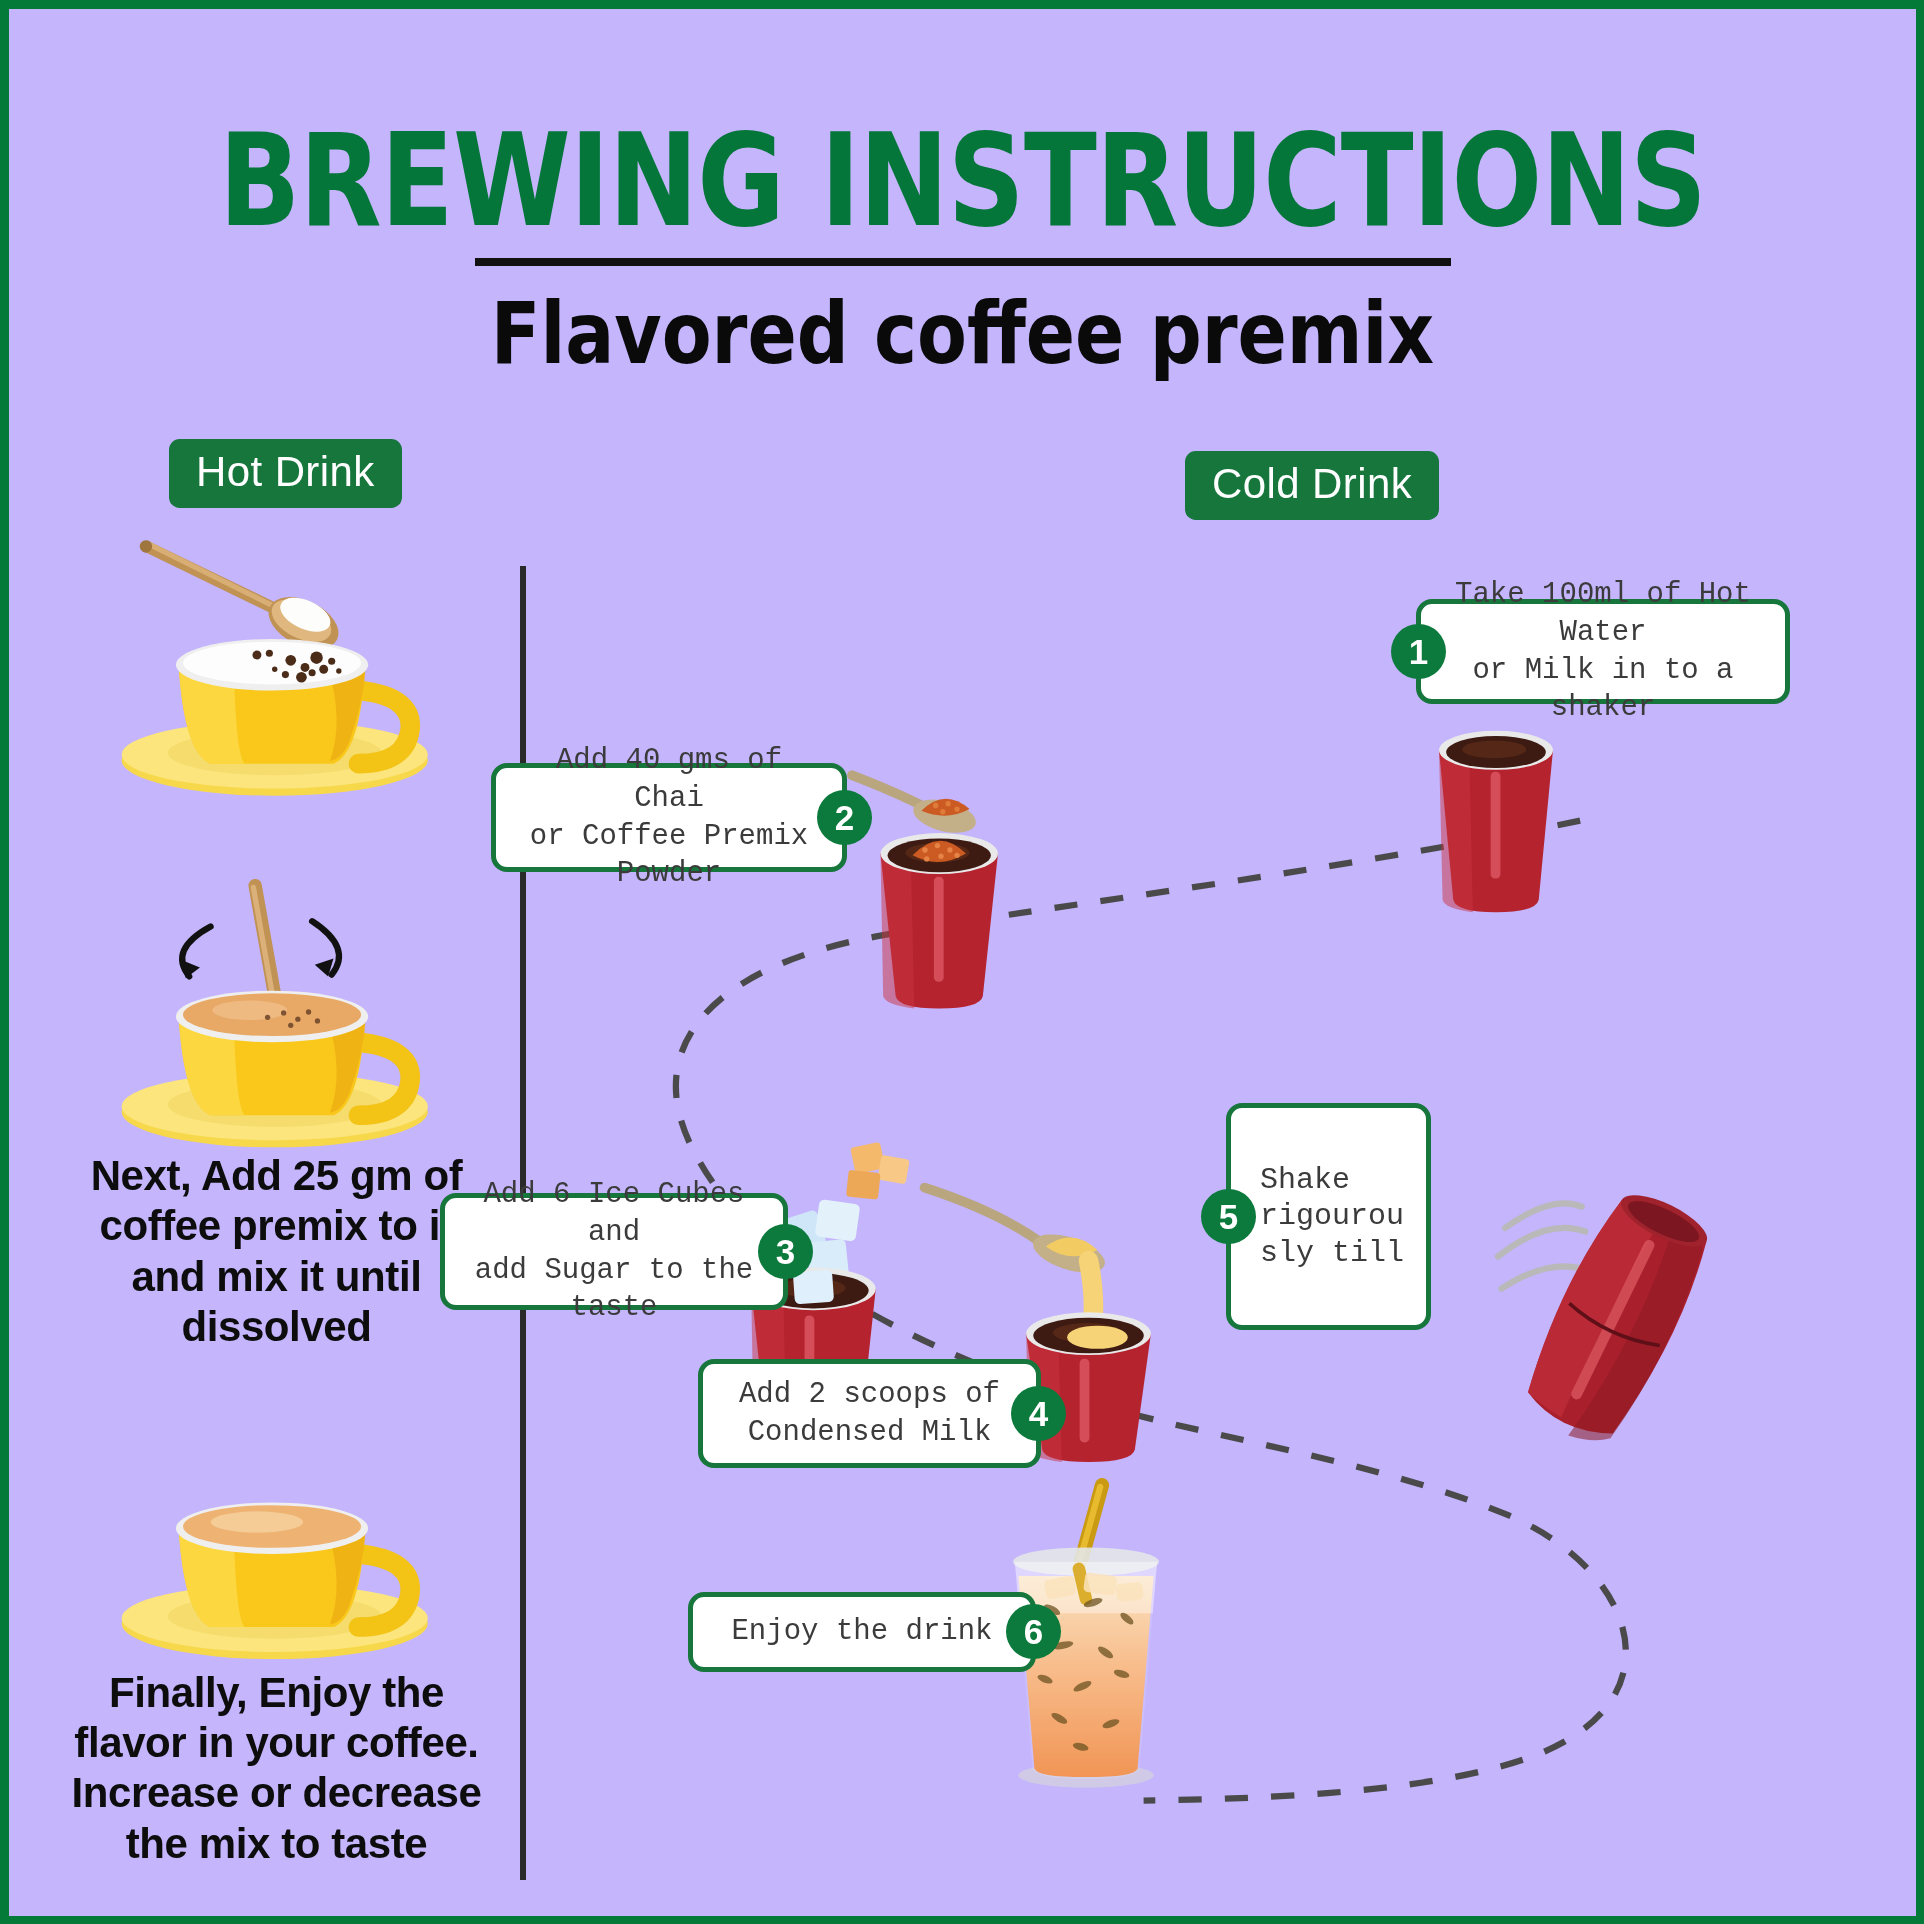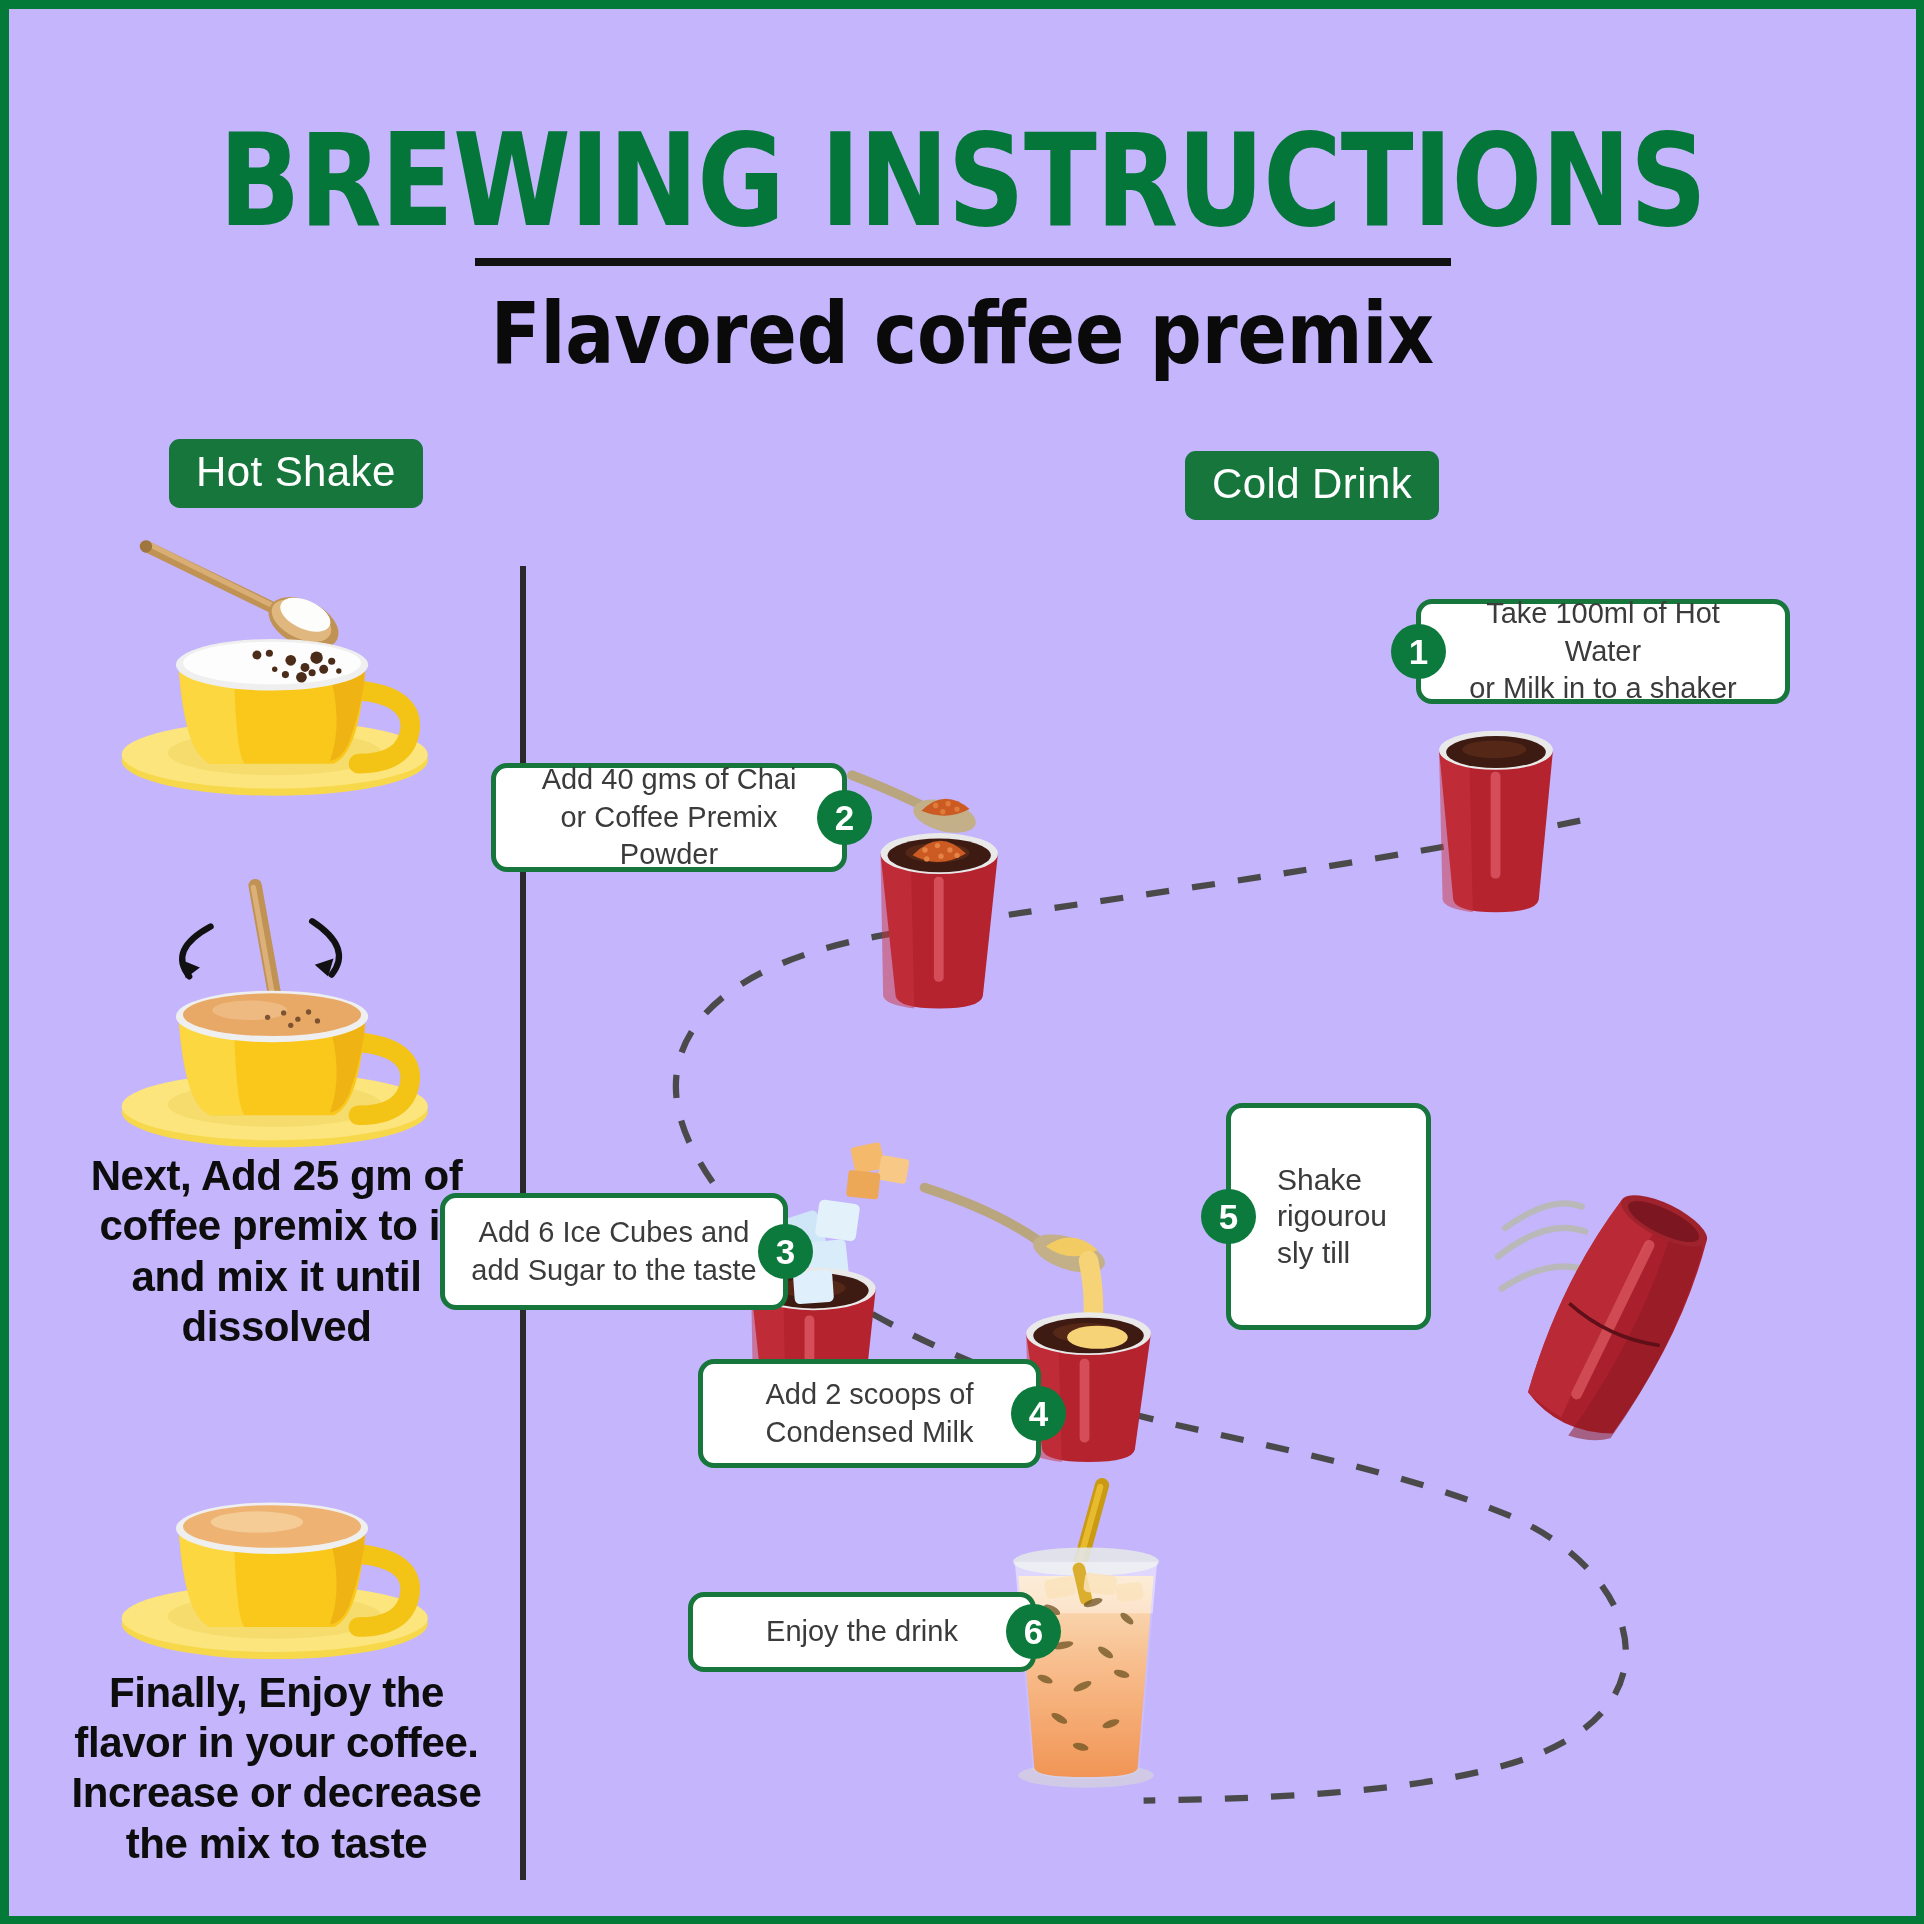--- a/index.html
+++ b/index.html
@@ -89,20 +89,21 @@
     align-items: center;
     justify-content: center;
     text-align: center;
   }
   .callout .ctext {
     font-size: 29px;
     color: #3b3b3b;
     line-height: 1.30;
     padding: 7.1px 23px;
     white-space: pre-line;
+    font-family: Liberation Mono, monospace;
   }
   .stepnum {
     position: absolute;
     width: 55px; height: 55px;
     border-radius: 50%;
     background: #0c7a3c;
     color: #ffffff;
     font-size: 35px;
     font-weight: 700;
     display: flex; align-items: center; justify-content: center;
@@ -136,21 +137,21 @@
 <body>
 
 <div id="poster">
 
   <div class="header">
     <div class="title">BREWING INSTRUCTIONS</div>
     <div class="title-rule"></div>
     <div class="subtitle">Flavored coffee premix</div>
   </div>
 
-  <div class="badge" id="badge-hot">Hot Shake</div>
+  <div class="badge" id="badge-hot">Hot Drink</div>
   <div class="badge" id="badge-cold">Cold Drink</div>
 
   <div class="divider"></div>
 
   <div class="hot-col">
 
     <div class="hot-step">
       <div class="cupwrap tall">
         <svg width="463" height="294" viewBox="0 0 520 330">
 

